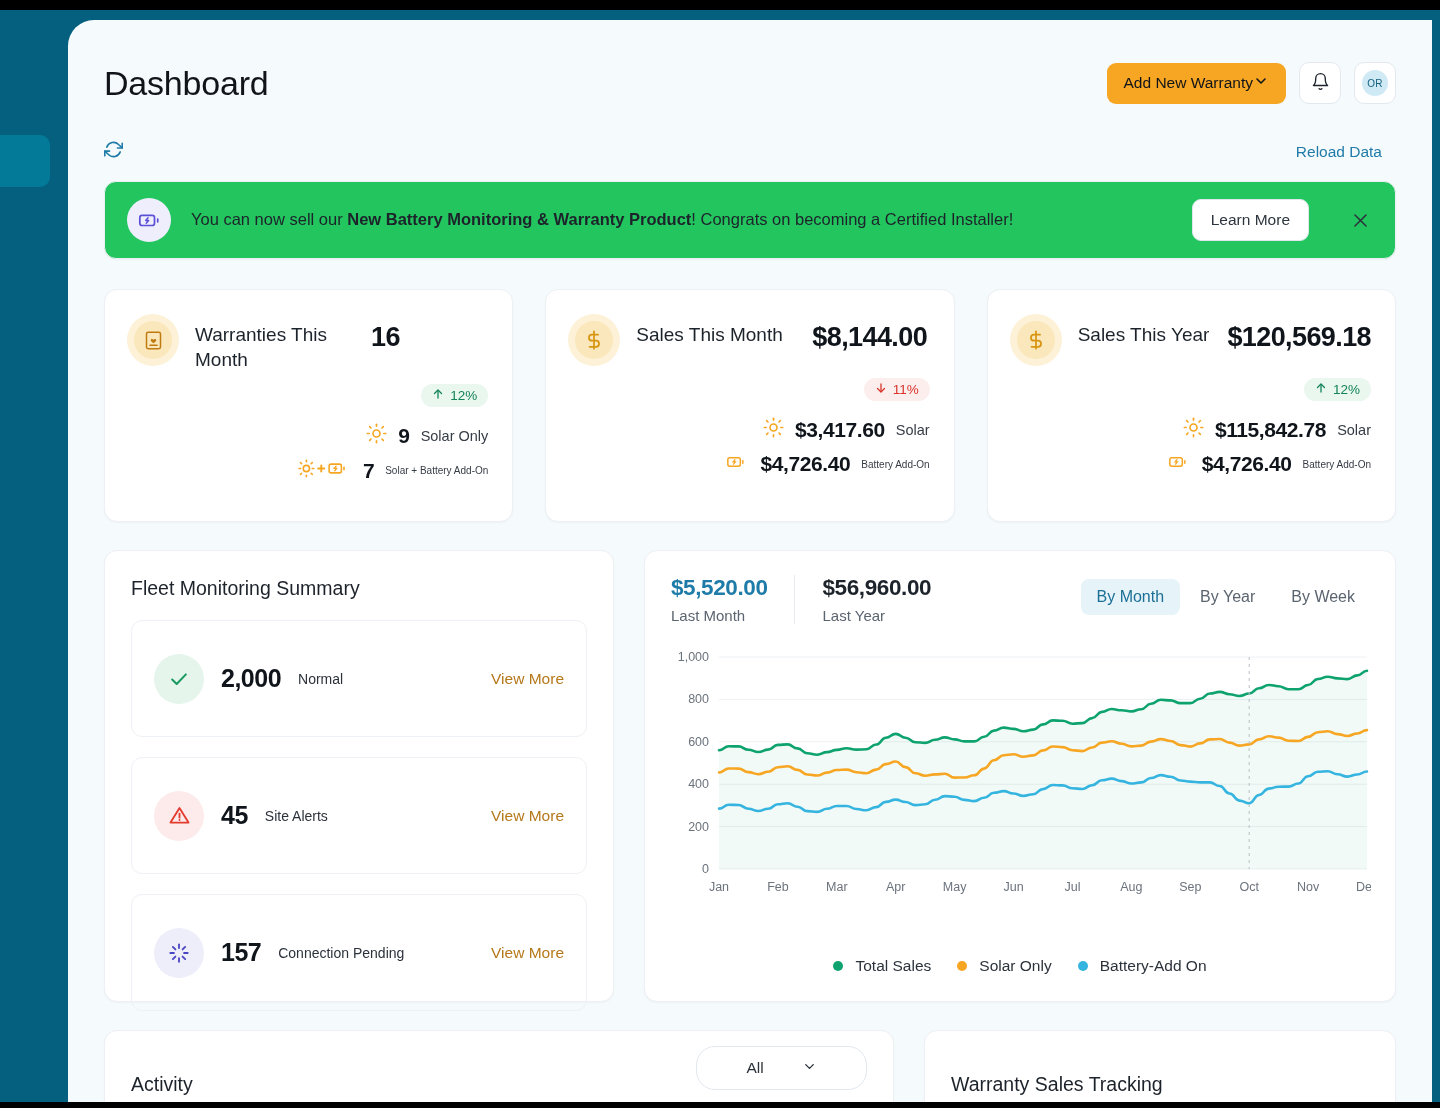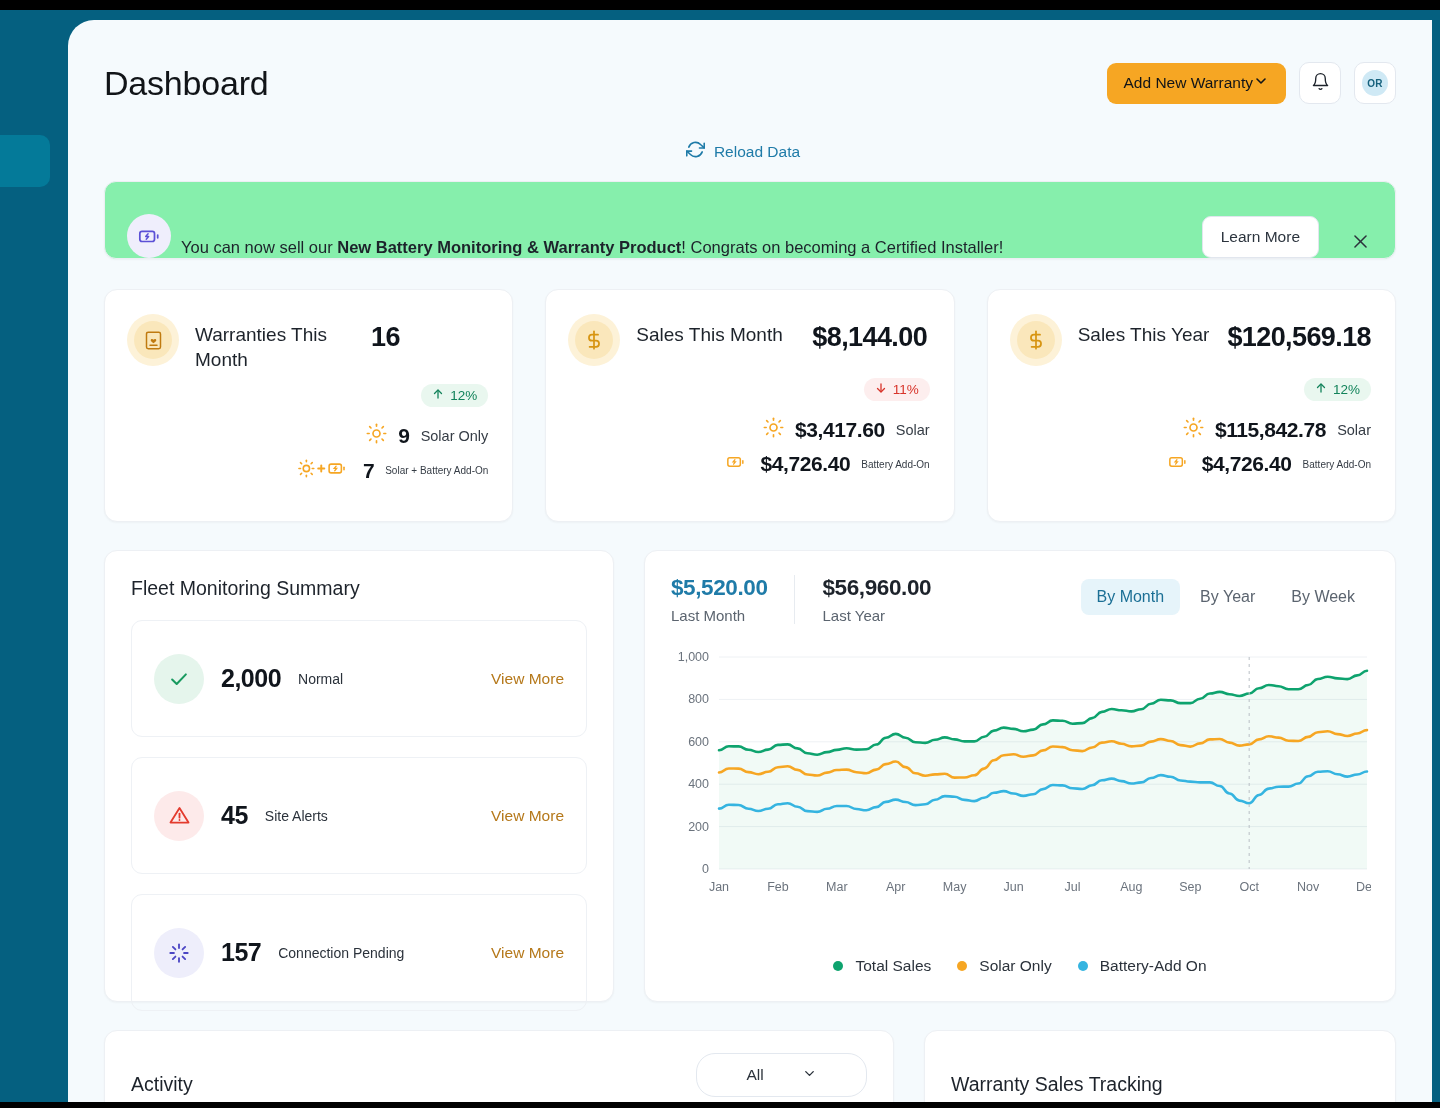--- a/index.html
+++ b/index.html
@@ -64,36 +64,36 @@
     width: 42px; height: 42px;
     background: #ffffff; border: 1px solid #e3e8ef;
     border-radius: 10px;
     display: flex; align-items: center; justify-content: center;
     cursor: pointer;
   }
   .avatar-circle {
     width: 26px; height: 26px; border-radius: 50%;
     background: #cfe9f5;
     display: flex; align-items: center; justify-content: center;
-    font-size: 10px; color: #15617d; letter-spacing: .3px; font-weight: bold;
+    font-size: 10px; color: #15617d; letter-spacing: .3px;
   }
 
   
   .reload-row {
-    display: flex; justify-content: center; align-items: center;
+    display: flex; justify-content: space-between; align-items: center;
     gap: 9px; margin-top: 36px; padding-right: 14px;
   }
   .reload-label { color: #1f7ba8; font-size: 15.5px; cursor: pointer; }
 
   
   .banner {
     margin-top: 18px;
-    background: #86efac; border: 1px solid #eceff3;
+    background: #22c55e; border: 1px solid #eceff3;
     border-radius: 12px; height: 78px;
-    display: flex; align-items: flex-end; gap: 10px;
+    display: flex; align-items: center; gap: 20px;
     padding: 0 18px 0 22px;
     box-shadow: 0 1px 2px rgba(16,24,40,.04);
   }
   .banner-icon-wrap {
     width: 44px; height: 44px; border-radius: 50%;
     background: #efeefc;
     display: flex; align-items: center; justify-content: center;
     flex: 0 0 auto;
   }
   .banner-text {
@@ -206,21 +206,21 @@
     display: flex; justify-content: center; align-items: center; gap: 26px;
   }
   .lg { display: flex; align-items: center; gap: 12px; font-size: 15.5px; color: #2b323b; }
   .dot { width: 10px; height: 10px; border-radius: 50%; }
 
   
   .bottom { display: flex; gap: 30px; margin-top: 28px; }
   #activity-panel { width: 790px; height: 120px; padding: 42px 26px 0 26px; position: relative; }
   #tracking-panel { flex: 1; height: 120px; padding: 42px 26px 0 26px; }
   .select-box {
-    position: absolute; right: 26px; top: 22px;
+    position: absolute; right: 26px; top: 15px;
     width: 171px; height: 44px; border: 1px solid #e3e8ef; border-radius: 19px;
     display: flex; align-items: center; justify-content: center; gap: 38px;
     background: #fff; cursor: pointer;
   }
   .select-val { font-size: 15.5px; color: #2b323b; }
 </style>
 </head>
 <body>
 
 <div id="app-shell">

